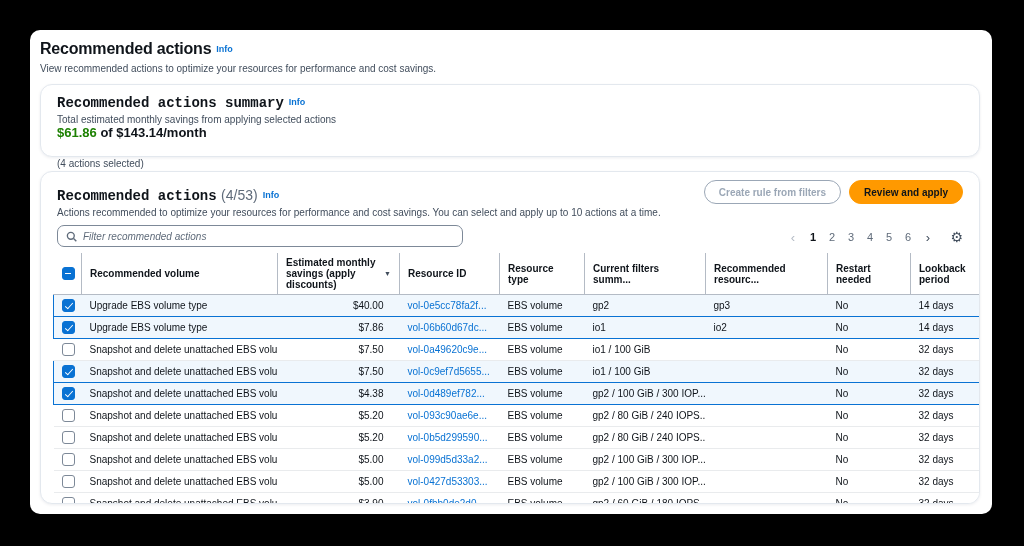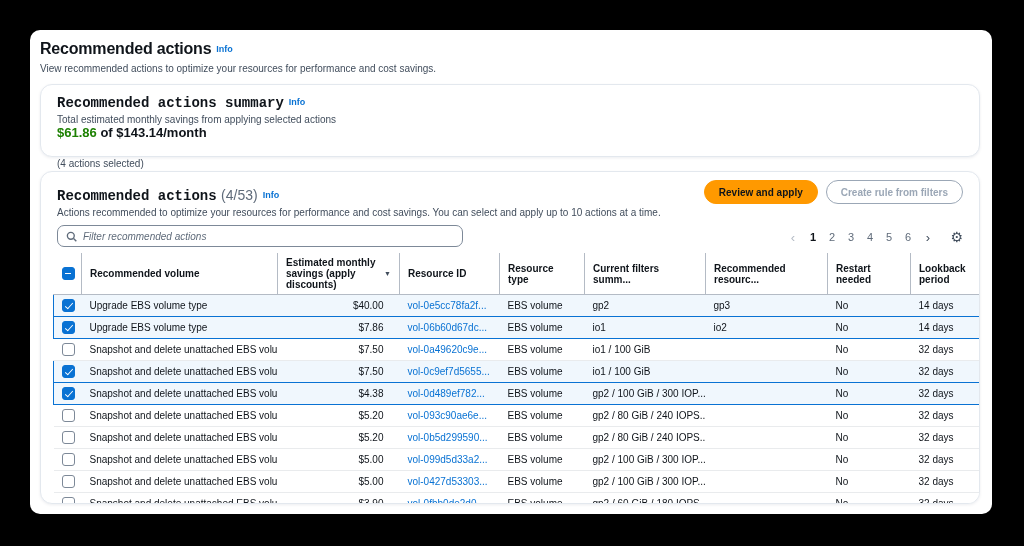--- a/index.html
+++ b/index.html
@@ -84,22 +84,22 @@
         <div class="selection-note">(4 actions selected)</div>
       </div>
 
       <div class="card table-card">
         <div class="card-head">
           <div>
             <span class="card-title">Recommended actions</span>
             <span class="count-badge">(4/53)</span><a class="info-link">Info</a>
           </div>
           <div class="head-actions">
+            <button class="btn btn-secondary">Create rule from filters</button>
             <button class="btn btn-primary">Review and apply</button>
-            <button class="btn btn-secondary">Create rule from filters</button>
           </div>
         </div>
         <div class="card-desc">Actions recommended to optimize your resources for performance and cost savings. You can select and apply up to 10 actions at a time.</div>
 
         <div class="toolbar">
           <div class="filter-box">
             <svg width="11" height="11" viewBox="0 0 16 16" fill="none" stroke="#5f6b7a" stroke-width="2">
                 <circle cx="7" cy="7" r="5"></circle>
                 <line x1="11" y1="11" x2="15" y2="15"></line>
               </svg>

